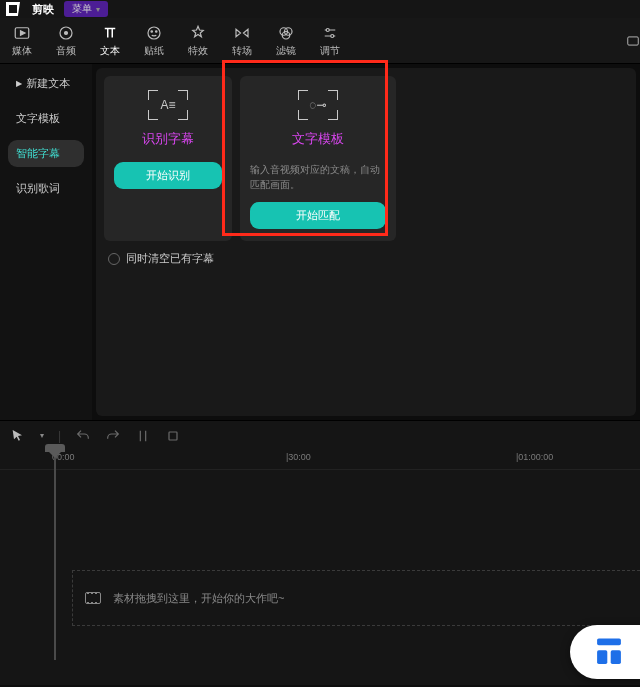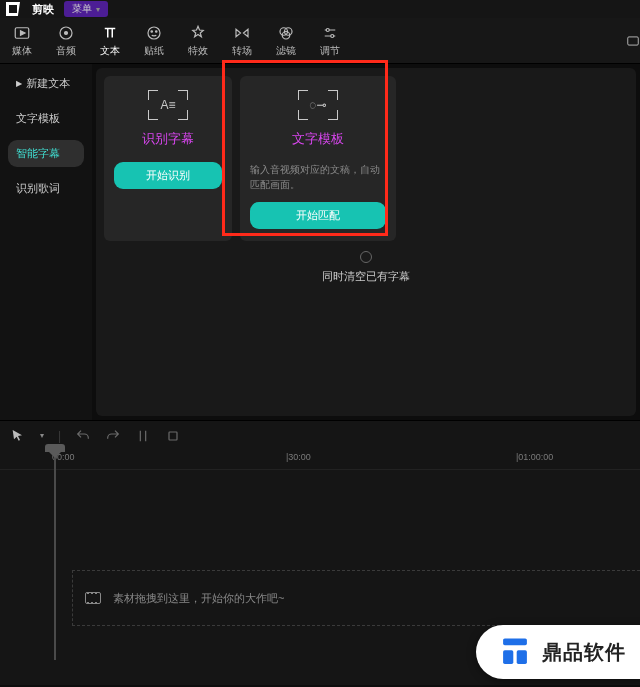--- a/index.html
+++ b/index.html
@@ -171,21 +171,20 @@
       font-size: 11px;
       cursor: pointer;
     }
     .check-row {
       display: flex;
       align-items: center;
       gap: 6px;
       padding: 6px 8px;
       font-size: 11px;
       color: #ccc;
-      flex-direction: column;
     }
     .cbox {
       width: 12px; height: 12px;
       border: 1px solid #666;
       border-radius: 50%;
       background: #1a1a1a;
     }
 
     .edit-bar {
       height: 30px;
@@ -463,14 +462,13 @@
     <span>素材拖拽到这里，开始你的大作吧~</span>
   </div>
 </div>
 
 <div class="watermark">
   <svg class="wm-icon" viewBox="0 0 40 40">
     <rect x="6" y="4" width="28" height="8" rx="2" fill="#1E6FE8"></rect>
     <rect x="6" y="18" width="12" height="16" rx="2" fill="#1E6FE8"></rect>
     <rect x="22" y="18" width="12" height="16" rx="2" fill="#1E6FE8"></rect>
   </svg>
-  <span class="wm-text">鼎品软件</span>
 </div>
 
 </body></html>

